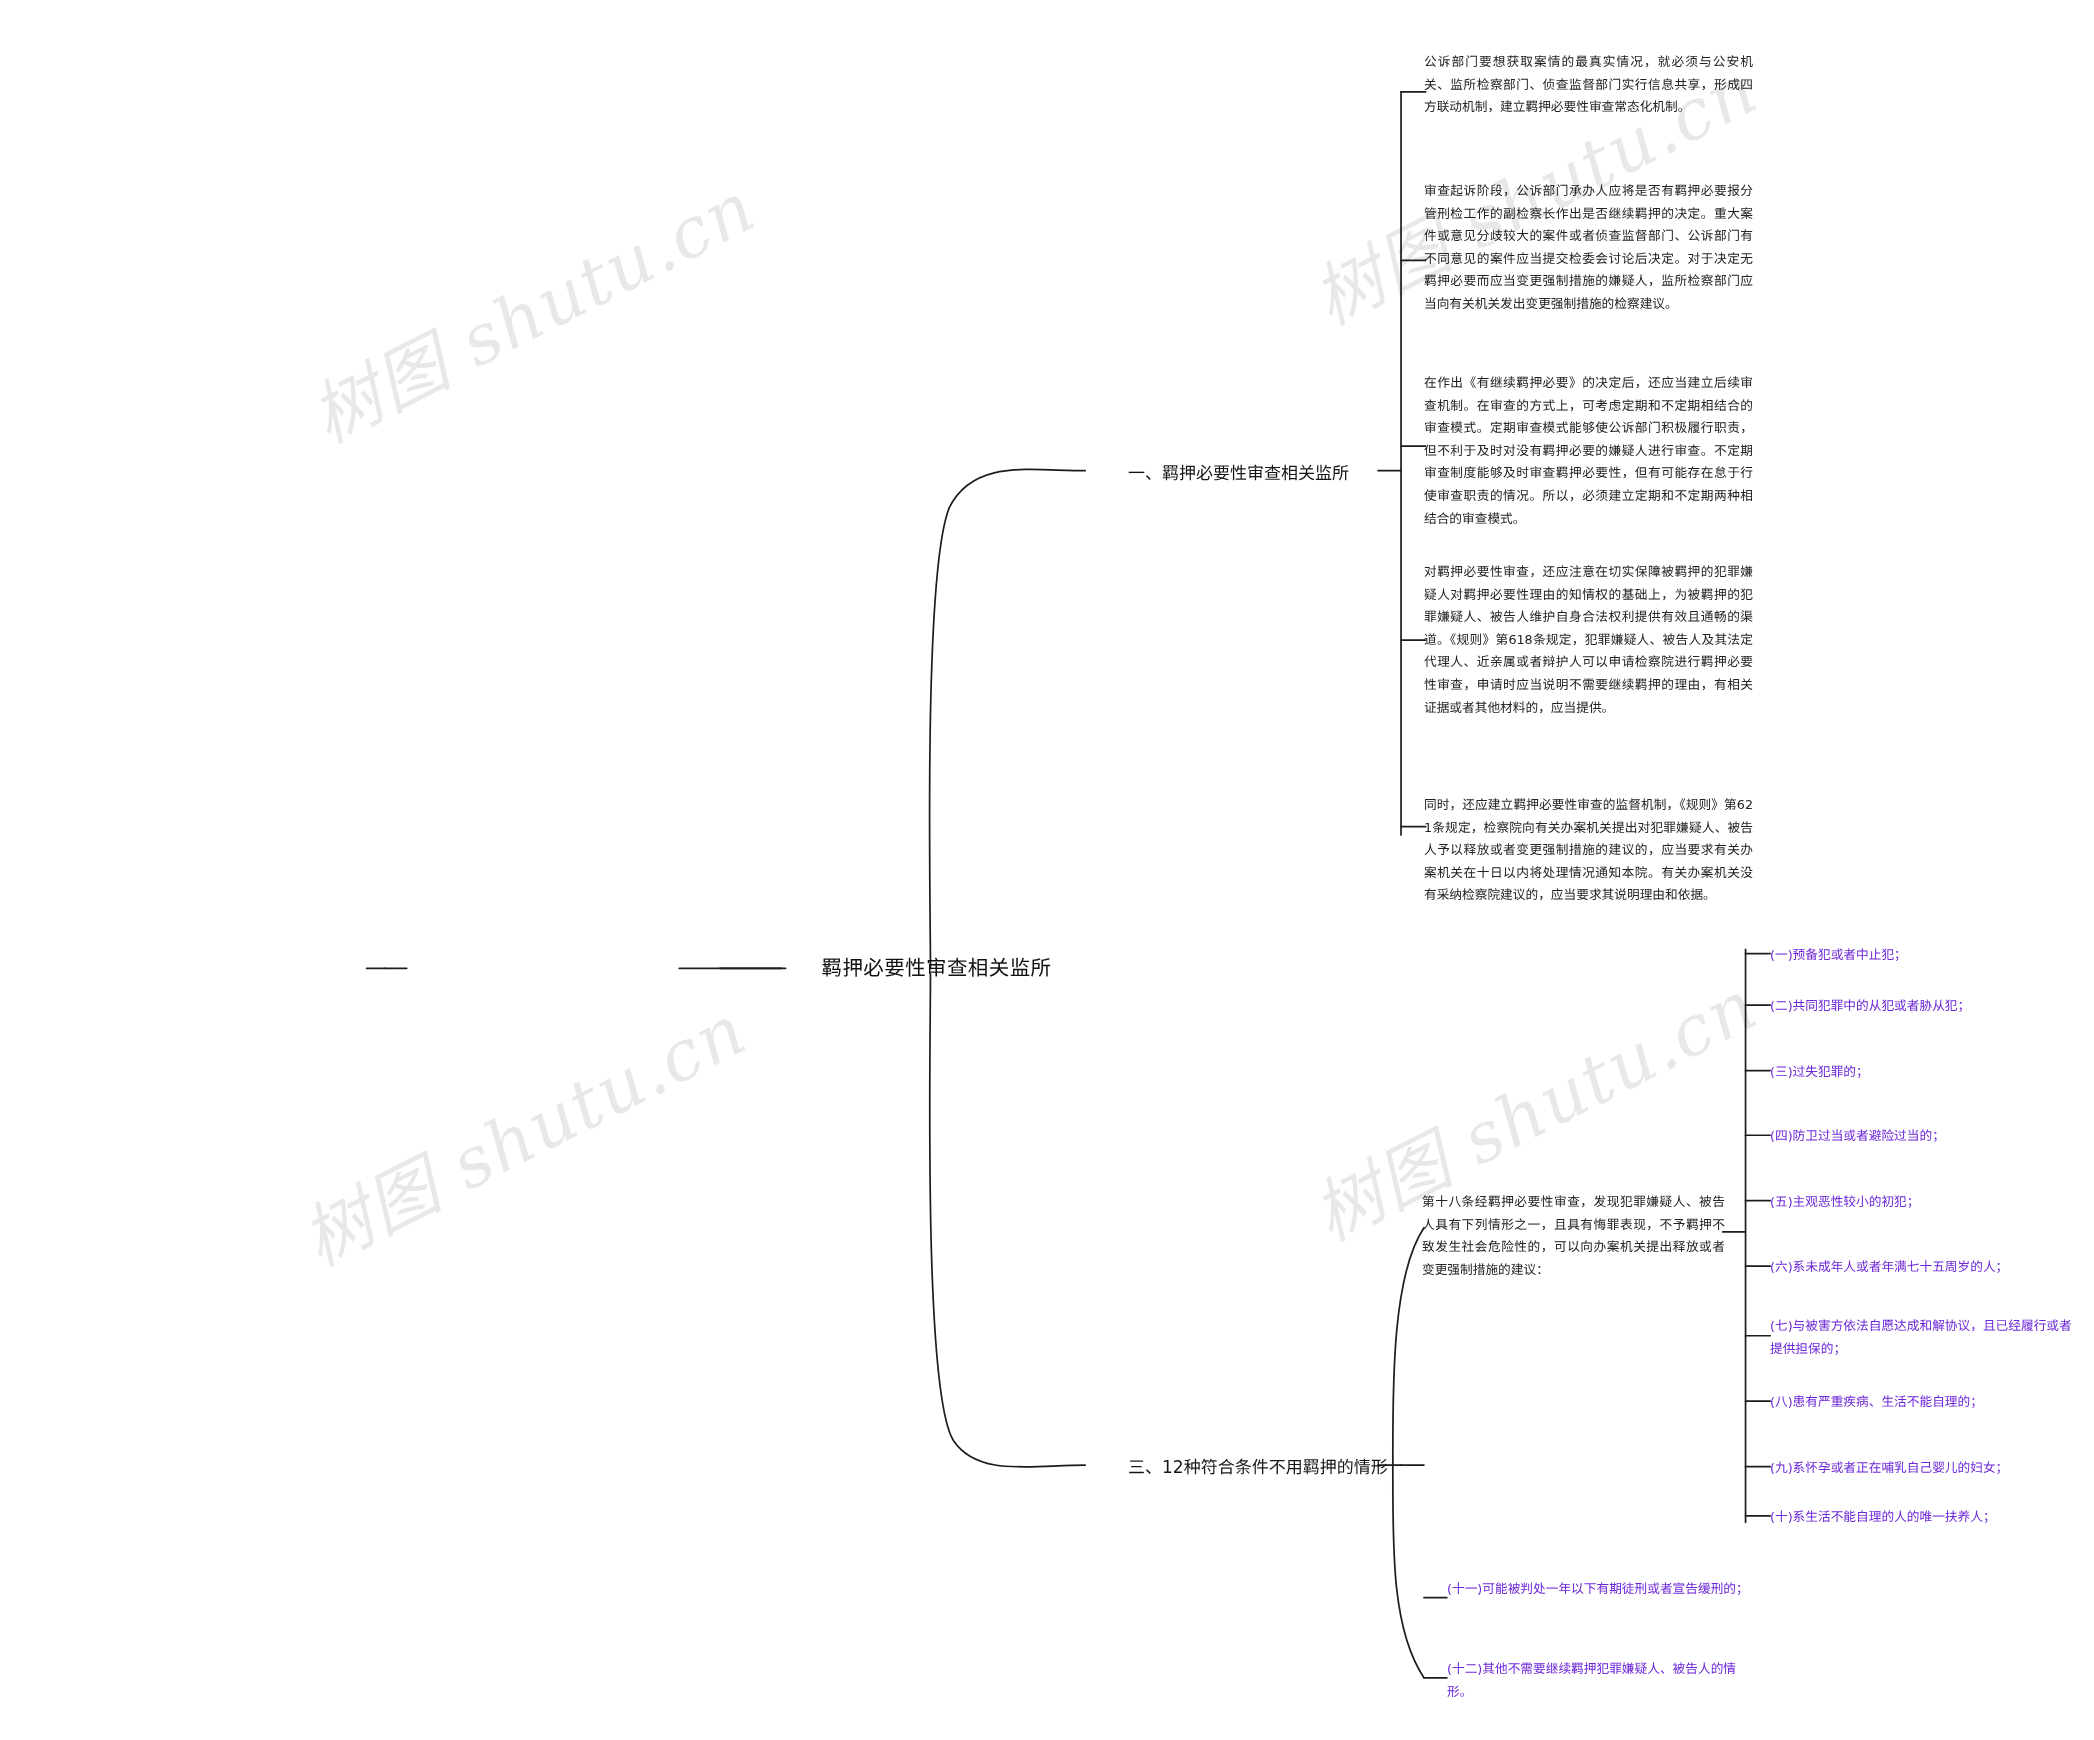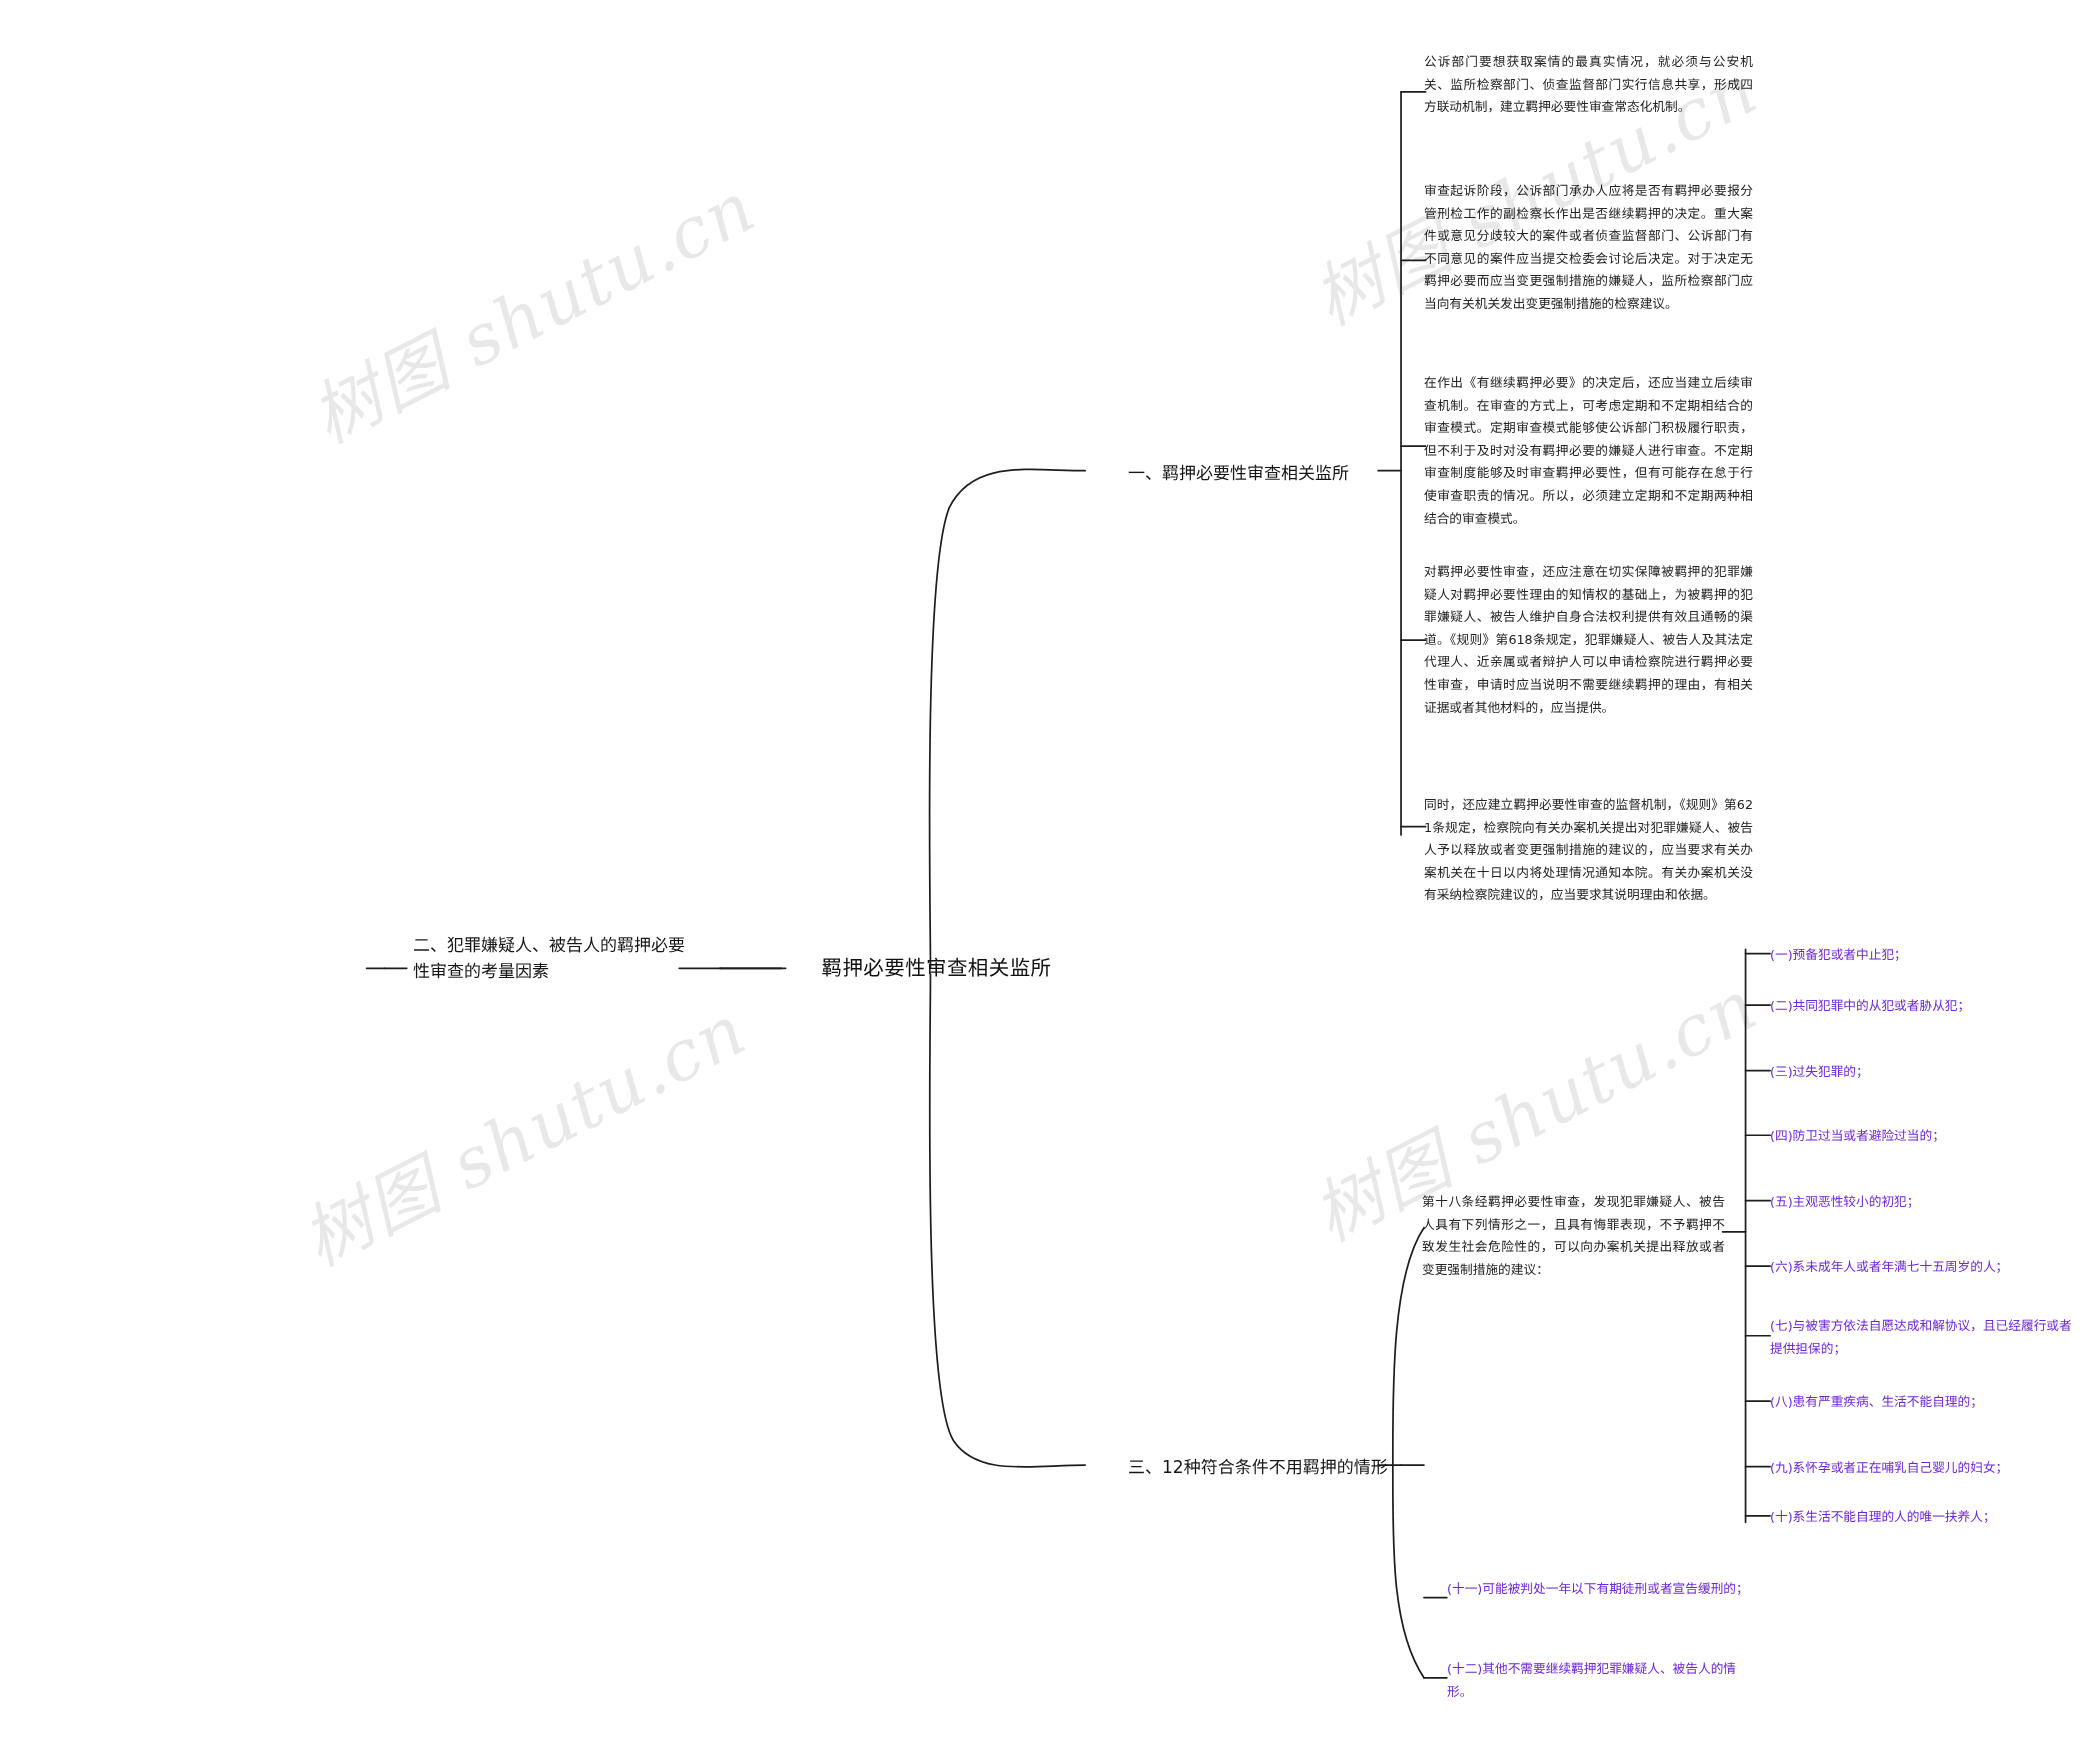--- a/index.html
+++ b/index.html
@@ -171,23 +171,20 @@
   </div>
 
   <div class="node leaf" style="left:1424px; top:561px; width:329px;">
     <span class="node-text">对羁押必要性审查，还应注意在切实保障被羁押的犯罪嫌疑人对羁押必要性理由的知情权的基础上，为被羁押的犯罪嫌疑人、被告人维护自身合法权利提供有效且通畅的渠道。《规则》第618条规定，犯罪嫌疑人、被告人及其法定代理人、近亲属或者辩护人可以申请检察院进行羁押必要性审查，申请时应当说明不需要继续羁押的理由，有相关证据或者其他材料的，应当提供。</span>
   </div>
 
   <div class="node leaf" style="left:1424px; top:761px; width:329px;margin-top:33px;">
     <span class="node-text">同时，还应建立羁押必要性审查的监督机制，《规则》第621条规定，检察院向有关办案机关提出对犯罪嫌疑人、被告人予以释放或者变更强制措施的建议的，应当要求有关办案机关在十日以内将处理情况通知本院。有关办案机关没有采纳检察院建议的，应当要求其说明理由和依据。</span>
   </div>
 
-  <div class="node branch" style="left:413px; top:932px; width:286px;">
-    <span class="node-text">二、犯罪嫌疑人、被告人的羁押必要性审查的考量因素</span>
-  </div>
 
 
   <div class="node branch" style="left:1128px; top:1454px; width:270px;">
     <span class="node-text">三、12种符合条件不用羁押的情形</span>
   </div>
 
   <div class="node leaf" style="left:1422px; top:1191px; width:303px;">
     <span class="node-text">第十八条经羁押必要性审查，发现犯罪嫌疑人、被告人具有下列情形之一，且具有悔罪表现，不予羁押不致发生社会危险性的，可以向办案机关提出释放或者变更强制措施的建议：</span>
   </div>
 

